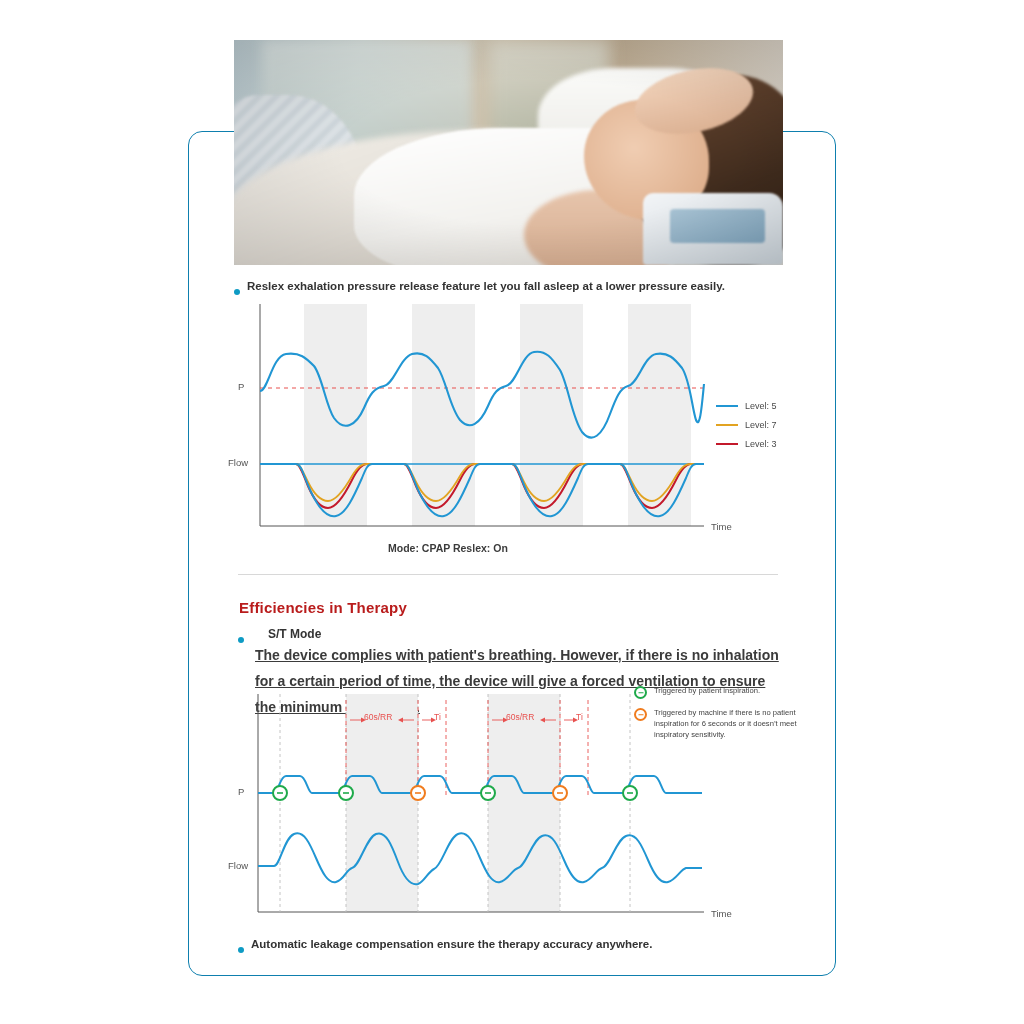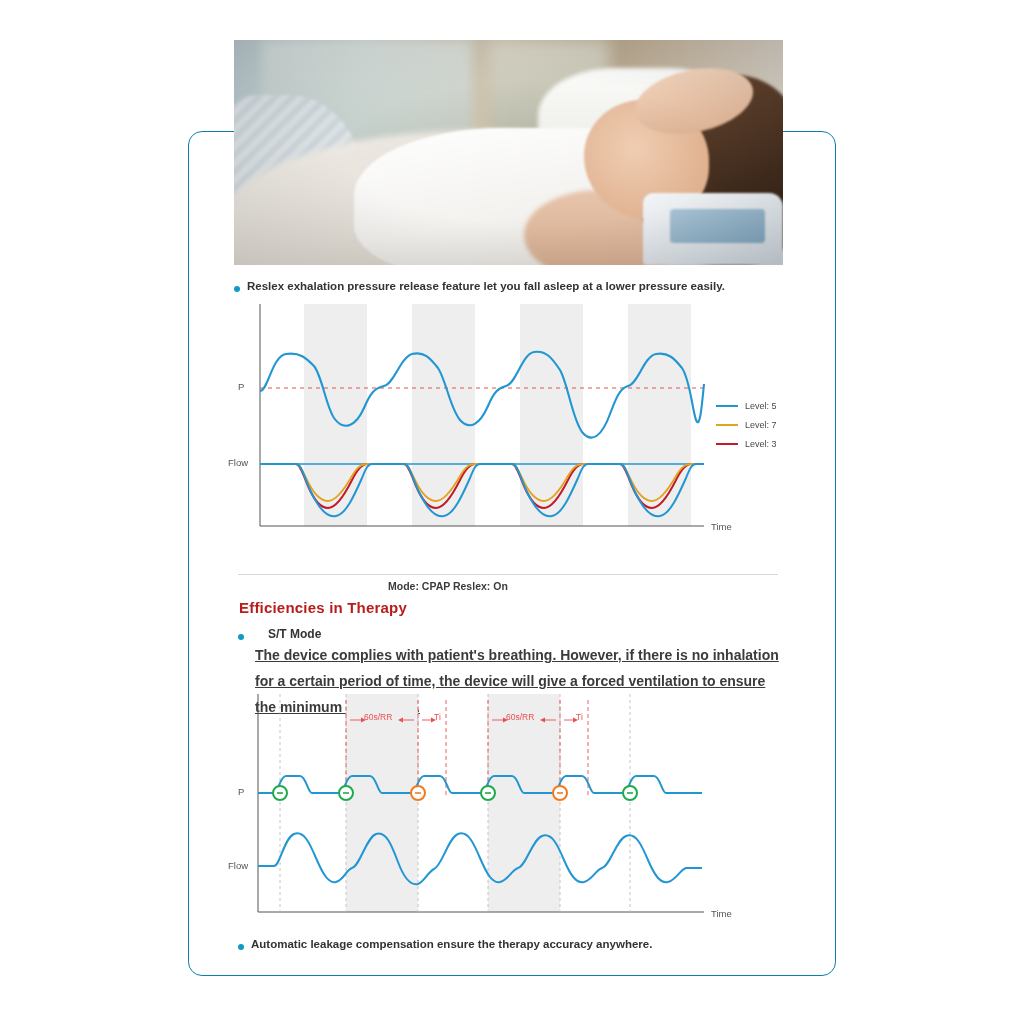--- a/index.html
+++ b/index.html
@@ -115,21 +115,21 @@
   }
   .hero .vignette {
     position: absolute; inset: 0;
     background: radial-gradient(ellipse at 55% 50%, rgba(0,0,0,0) 45%, rgba(0,0,0,.13) 100%);
   }
 
   
   .bullet-row {
     position: absolute;
     display: flex;
-    align-items: center;
+    align-items: flex-end;
     gap: 7px;
   }
   .dot {
     width: 6px; height: 6px; border-radius: 50%;
     background: #0e9bc4;
     margin-top: 5px;
     flex: 0 0 auto;
   }
   .bullet-text {
     font-size: 11.5px;
@@ -163,21 +163,20 @@
   .chart1 {
     position: absolute;
     left: 234px; top: 296px;
     width: 560px; height: 260px;
   }
   .chart-caption {
     position: absolute;
     font-size: 10.5px;
     color: #3b3b3b;
     font-weight: bold;
-    margin-top: 38px;
   }
   .axis-label {
     position: absolute;
     font-size: 9.5px;
     color: #555;
   }
   .legend-item {
     display: flex; align-items: center; gap: 7px;
     margin-bottom: 9px;
   }
@@ -400,20 +399,30 @@
 
     <div class="axis-label" style="left:130px; top:24px; color:#e8514f; font-size:8.5px;">60s/RR</div>
     <div class="axis-label" style="left:200px; top:24px; color:#e8514f; font-size:8.5px;">Ti</div>
     <div class="axis-label" style="left:272px; top:24px; color:#e8514f; font-size:8.5px;">60s/RR</div>
     <div class="axis-label" style="left:342px; top:24px; color:#e8514f; font-size:8.5px;">Ti</div>
 
     <div class="axis-label" style="left:4px; top:98px;">P</div>
     <div class="axis-label" style="left:-6px; top:172px;">Flow</div>
     <div class="axis-label" style="left:477px; top:220px;">Time</div>
 
+    <div class="notes-box">
+      <div class="note-item">
+        <span class="note-circle" style="color:#1faa4b;"></span>
+        <span class="note-text">Triggered by patient inspiration.</span>
+      </div>
+      <div class="note-item">
+        <span class="note-circle orange" style="color:#f07c1e;"></span>
+        <span class="note-text">Triggered by machine if there is no patient inspiration for 6 seconds or it doesn’t meet inspiratory sensitivity.</span>
+      </div>
+    </div>
   </div>
 
   <div class="bullet-row" style="left:238px; top:929px;margin-top:7px;">
     <span class="dot"></span>
     <span class="bullet-text bold">Automatic leakage compensation ensure the therapy accuracy anywhere.</span>
   </div>
 
 </div>
 
 </body></html>

